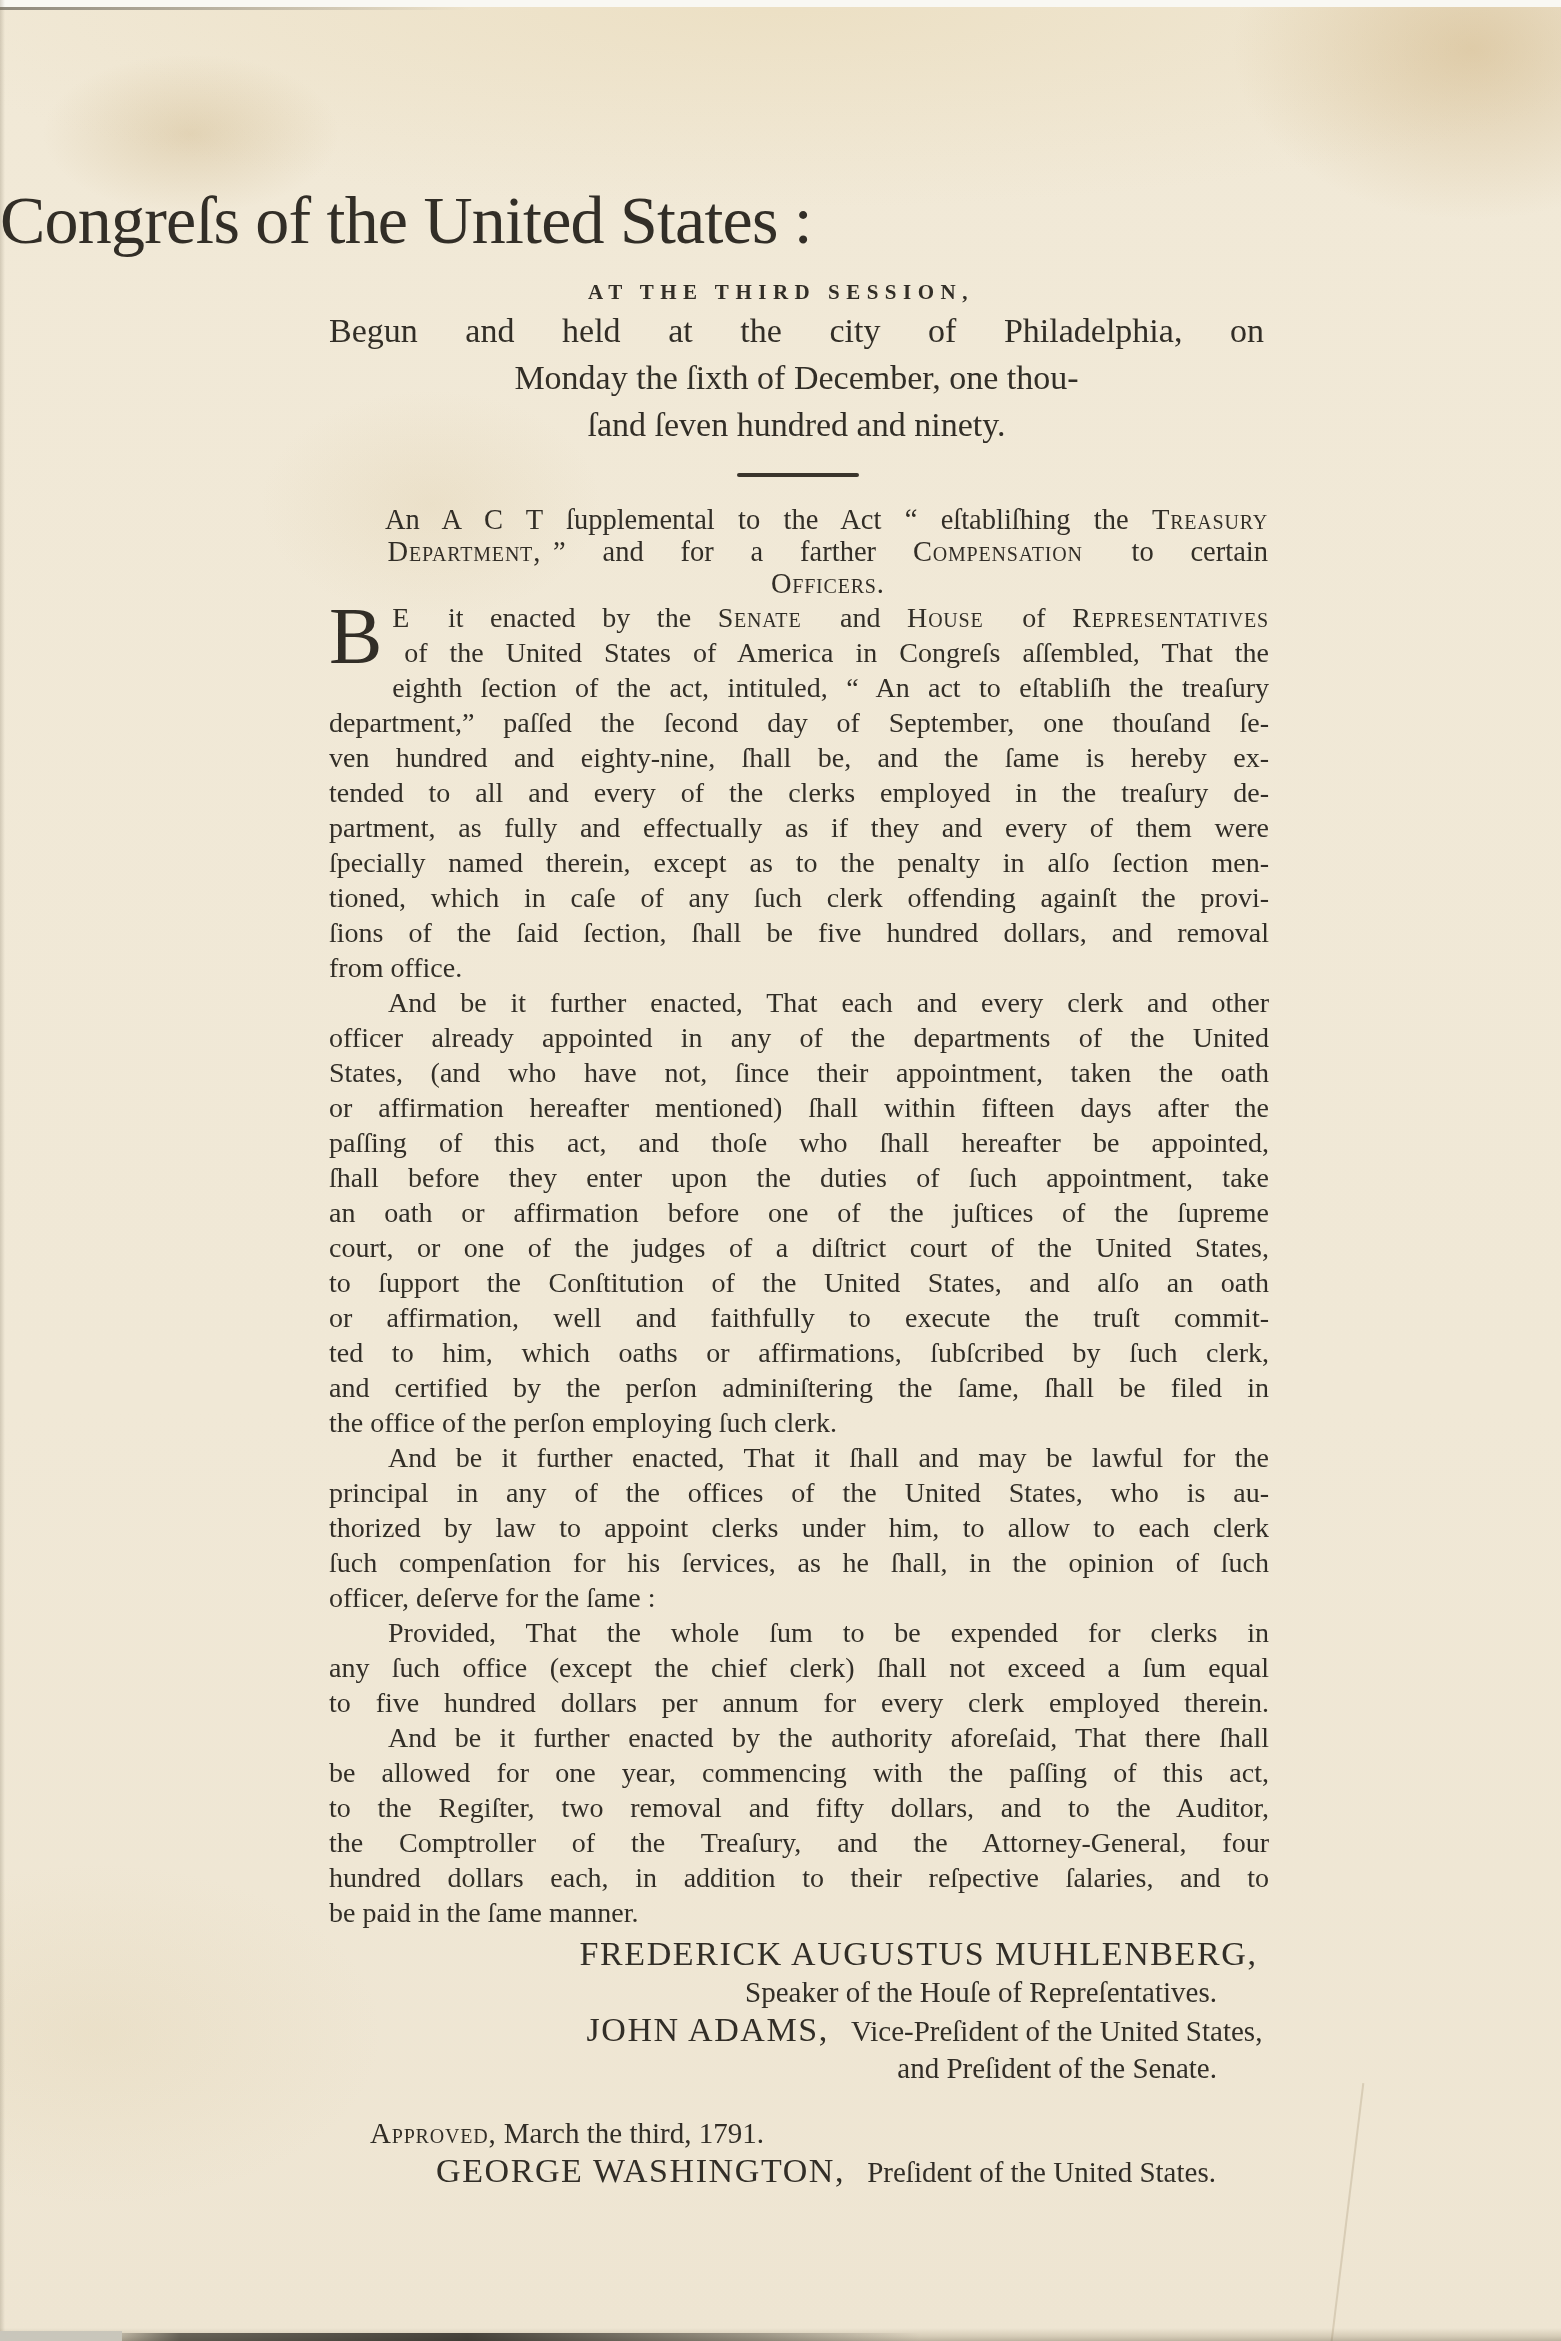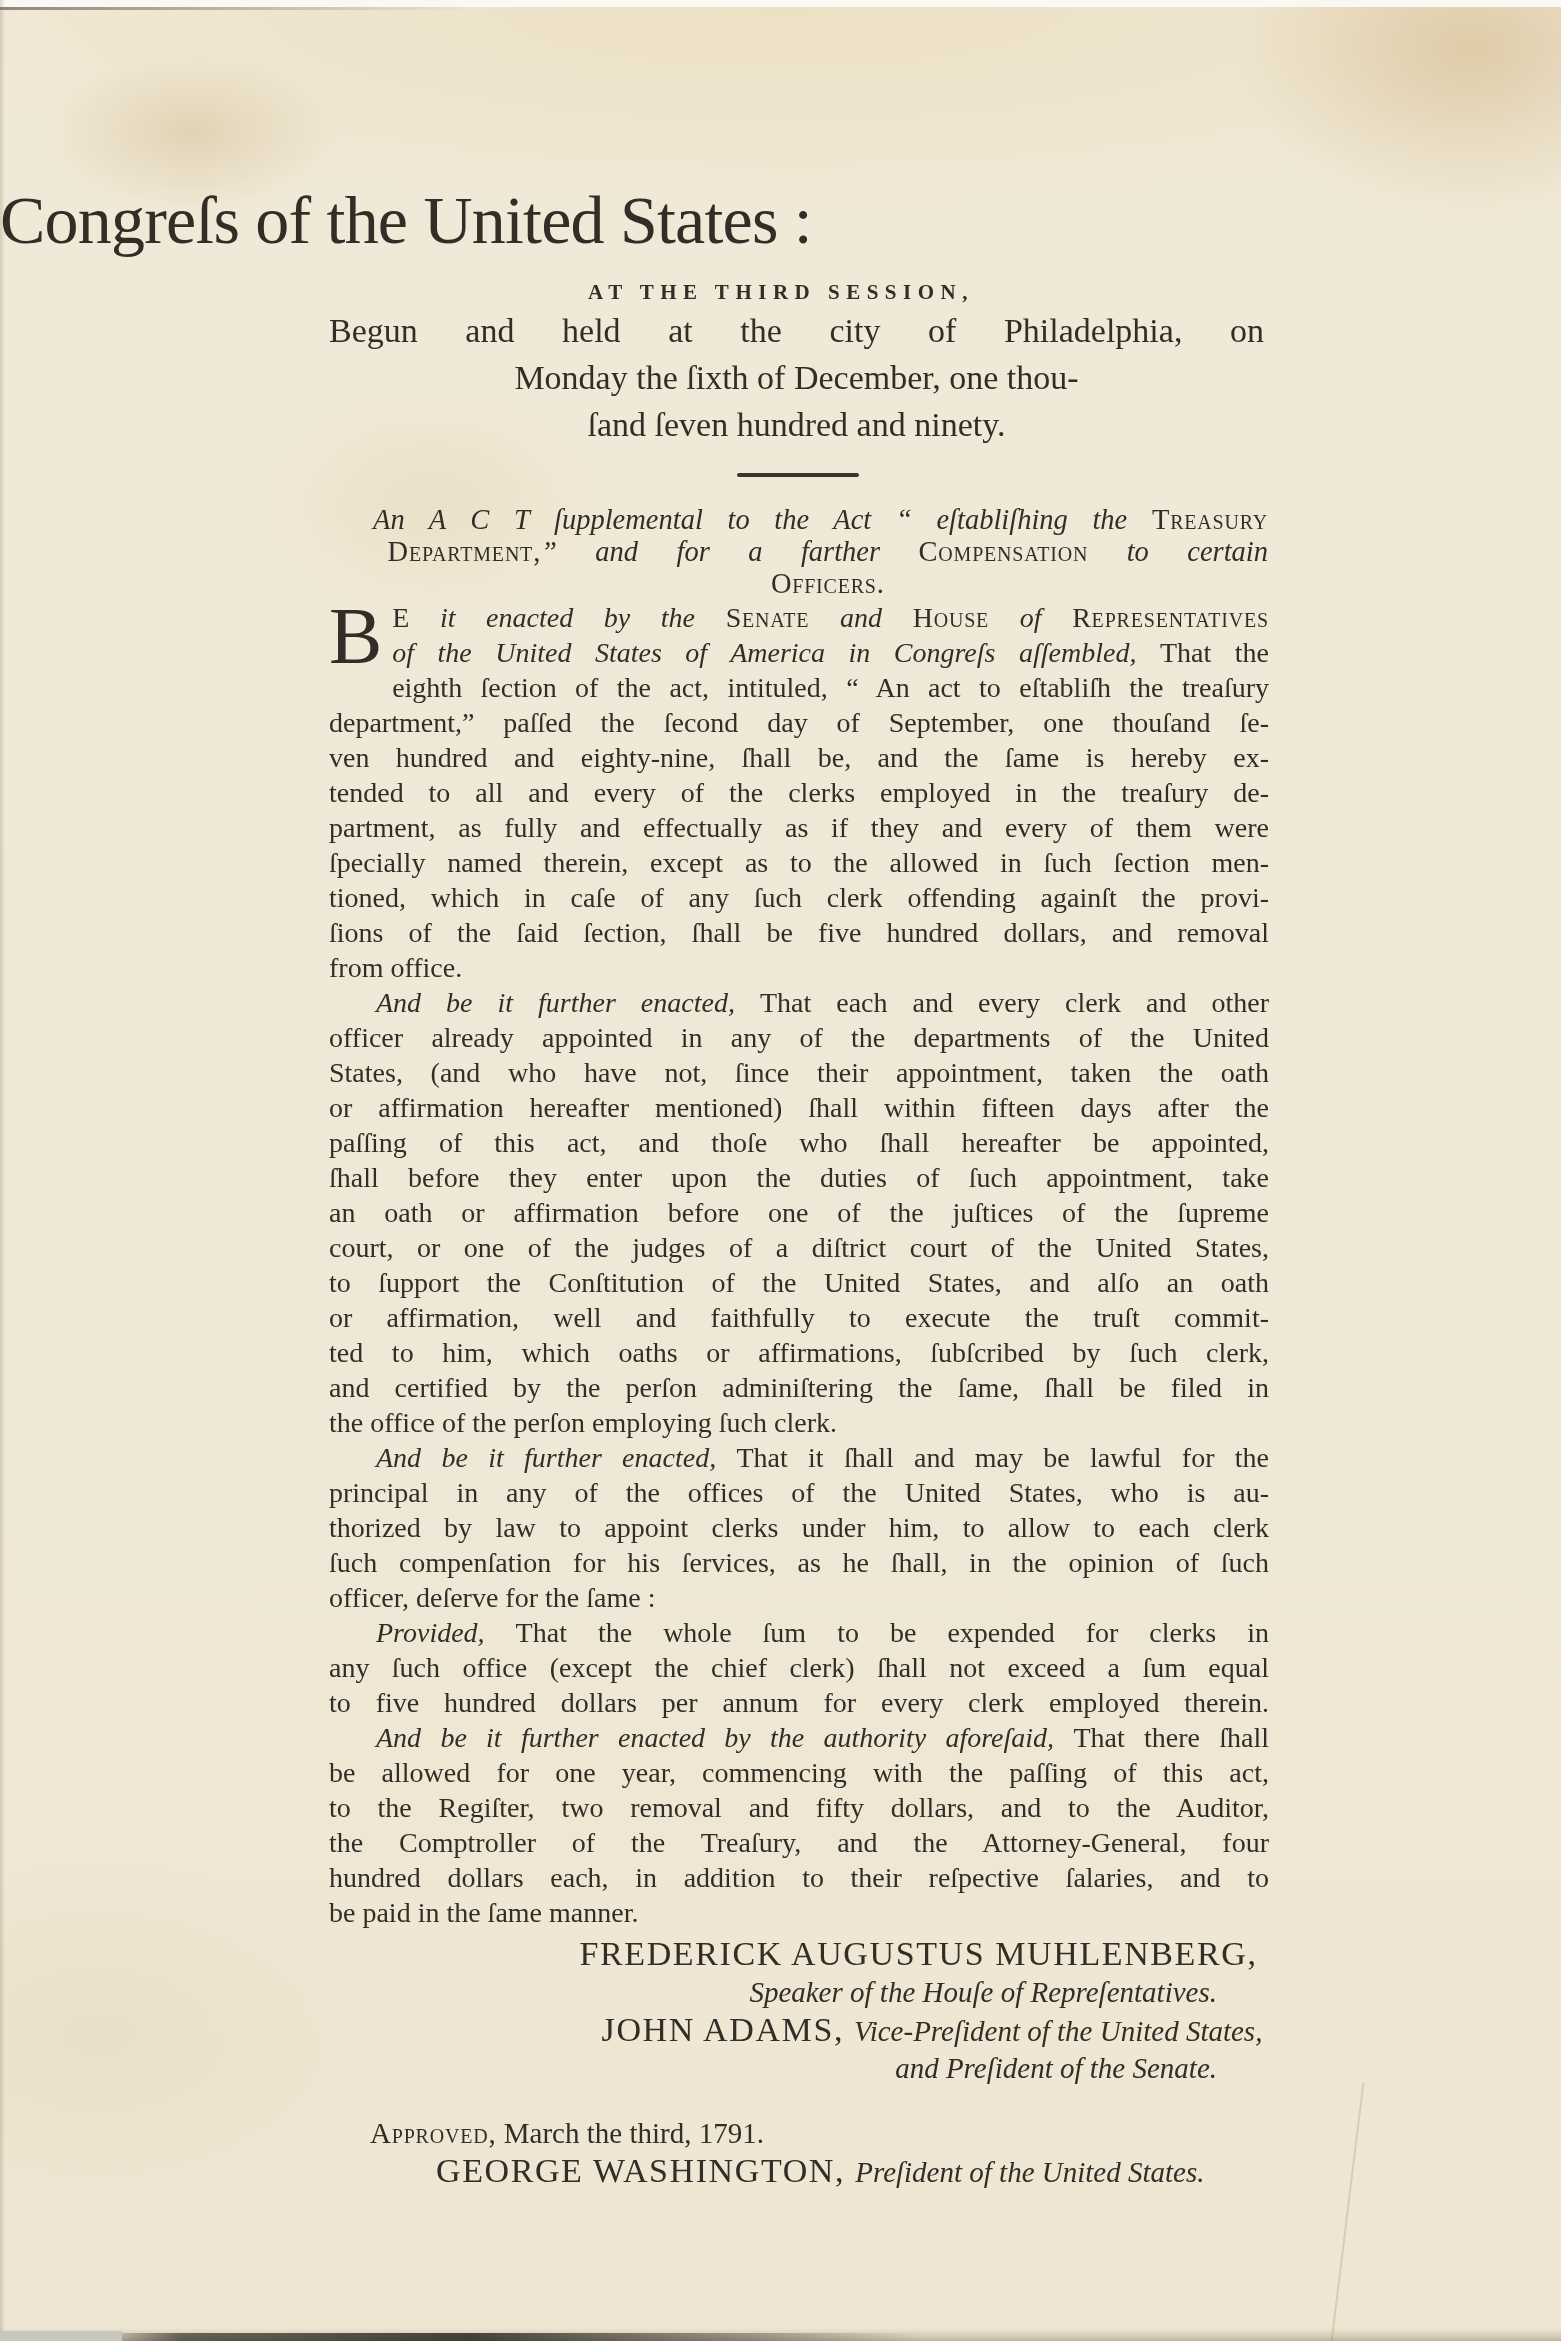--- a/index.html
+++ b/index.html
@@ -27,21 +27,21 @@
   .intro{position:absolute;top:307px;left:329px;width:935px;font-size:34px;line-height:47px;}
   .rule{position:absolute;top:473px;left:737px;width:122px;height:4.1px;background:#3a352c;border-radius:2.4px;}
   .act-heading{position:absolute;top:504px;left:373px;width:895px;font-size:28.5px;line-height:32px;}
   .act-heading .ln{padding-left:14.6px;text-align:center;}
   .act-heading .ln:first-child{text-indent:-14.6px;}
   .body-text{position:absolute;top:600px;left:329px;width:940px;font-size:28px;line-height:35px;}
   .ln{text-align:left;}
   .ln.j{text-align:justify;text-align-last:justify;}
   .ln.c{text-align:center;}
   .ln.ind{text-indent:47px;}
-  .i{font-style:italic;}
+  .i{margin-left:12px;}
   .sc{font-variant:small-caps;letter-spacing:0.8px;}
   .drop{float:left;font-size:80px;line-height:68px;height:68px;margin:2.4px 9.8px 0 0;font-style:normal;}
   .signatures{position:absolute;top:1926px;left:329px;width:935px;font-size:29px;line-height:37px;}
   .sig-r1{text-align:right;padding-right:6.5px;margin-top:9px;}
   .sig-r2{text-align:right;padding-right:47px;}
   .sig-r3{text-align:right;padding-right:1.6px;}
   .sig-l1{padding-left:41px;margin-top:28px;}
   .sig-l2{padding-left:107px;}
   .caps{font-size:34px;letter-spacing:1.6px;}
   .edge-top{position:absolute;top:0;left:0;width:1562px;height:7.3px;background:#f9f8f3;}
@@ -83,21 +83,21 @@
 
   <div class="body-text">
     <div class="para">
         <div class="ln j"><span class="drop">B</span><span>E </span><span class="i">it enacted by the </span><span class="sc">Senate</span><span class="i"> and </span><span class="sc">House</span><span class="i"> of </span><span class="sc">Representatives</span></div>
         <div class="ln j"><span class="i">of the United States of America in Congreſs aſſembled, </span><span>That the</span></div>
         <div class="ln j"><span>eighth ſection of the act, intituled, “ An act to eſtabliſh the treaſury</span></div>
         <div class="ln j"><span>department,” paſſed the ſecond day of September, one thouſand ſe-</span></div>
         <div class="ln j"><span>ven hundred and eighty-nine, ſhall be, and the ſame is hereby ex-</span></div>
         <div class="ln j"><span>tended to all and every of the clerks employed in the treaſury de-</span></div>
         <div class="ln j"><span>partment, as fully and effectually as if they and every of them were</span></div>
-        <div class="ln j"><span>ſpecially named therein, except as to the allowed in ſuch ſection men-</span></div>
+        <div class="ln j"><span>ſpecially named therein, except as to the penalty in alſo ſection men-</span></div>
         <div class="ln j"><span>tioned, which in caſe of any ſuch clerk offending againſt the provi-</span></div>
         <div class="ln j"><span>ſions of the ſaid ſection, ſhall be five hundred dollars, and removal</span></div>
         <div class="ln l"><span>from office.</span></div>
       </div>
     <div class="para">
         <div class="ln j ind"><span class="i">And be it further enacted, </span><span>That each and every clerk and other</span></div>
         <div class="ln j"><span>officer already appointed in any of the departments of the United</span></div>
         <div class="ln j"><span>States, (and who have not, ſince their appointment, taken the oath</span></div>
         <div class="ln j"><span>or affirmation hereafter mentioned) ſhall within fifteen days after the</span></div>
         <div class="ln j"><span>paſſing of this act, and thoſe who ſhall hereafter be appointed,</span></div>

